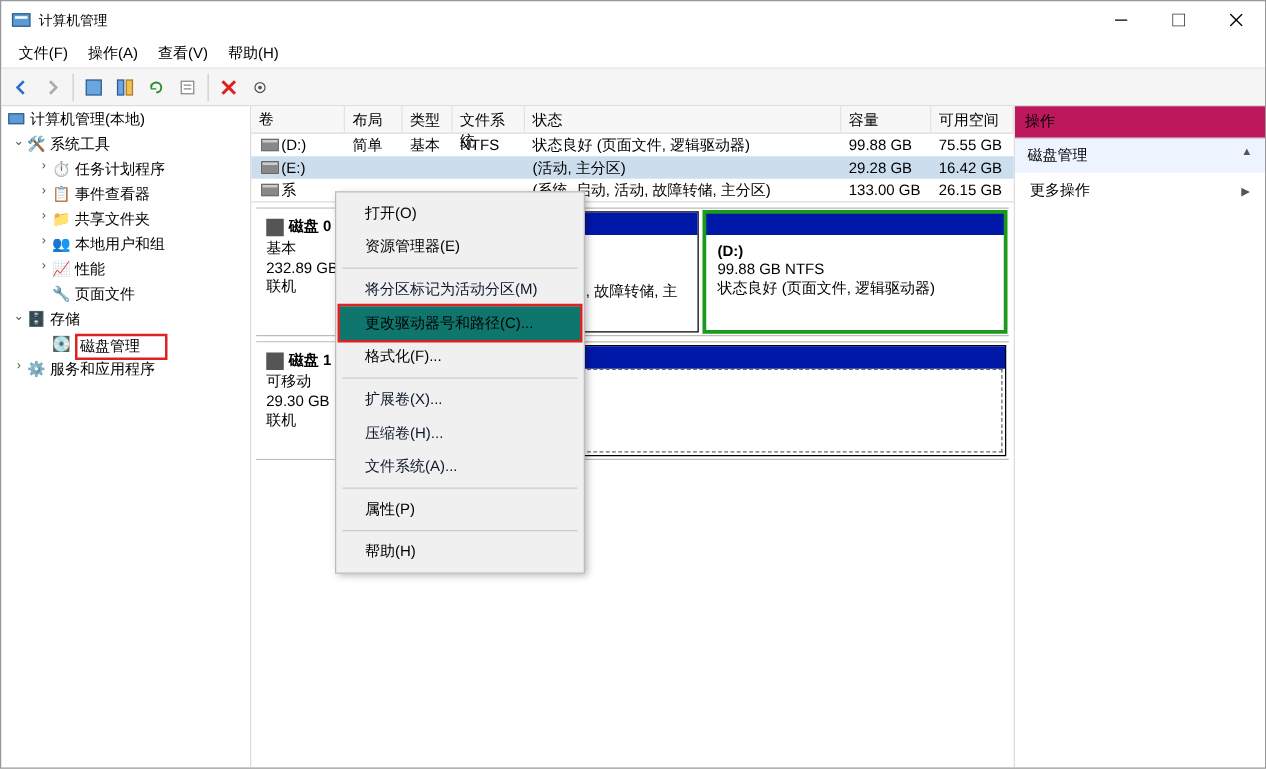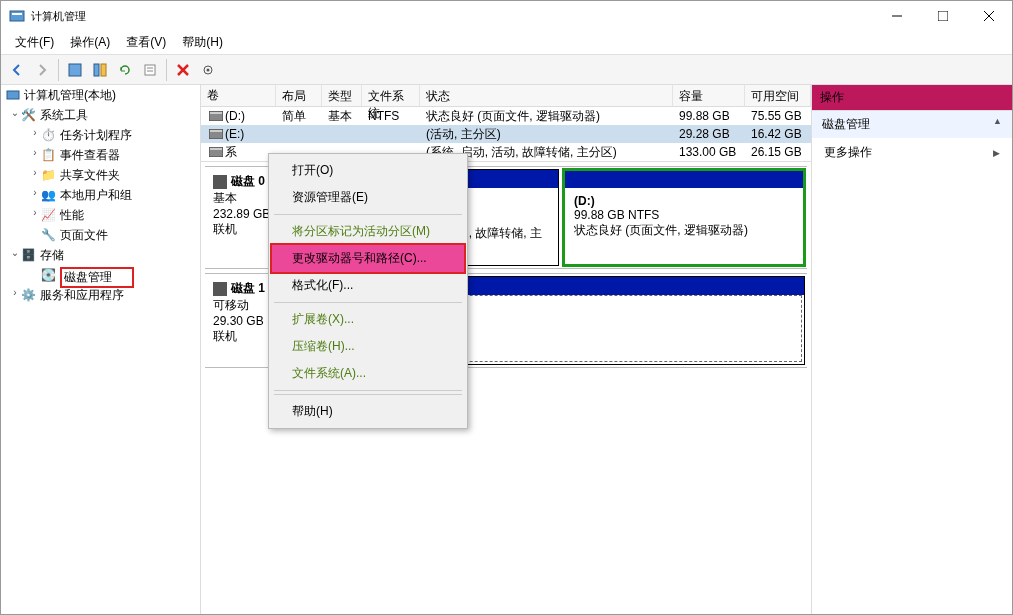--- a/index.html
+++ b/index.html
@@ -31,22 +31,22 @@
 .vhdr div { border-right: 1px solid #e3e3e3; padding: 3px 6px; }
 .vrow { display: flex; height: 18px; align-items: center; }
 .vrow div { padding: 1px 6px; white-space: nowrap; overflow: hidden; }
 .vrow .vic { width: 16px;height:16px;padding:0;display:flex;align-items:center;margin-left:2px;}
 .vrow.sel { background: #cde; }
 .c-vol{width:75px;display:flex;align-items:center}
 .c-lay{width:46px}.c-typ{width:40px}.c-fs{width:58px}.c-st{flex:1}.c-cap{width:72px;}.c-free{width:66px;text-align:left}
 
 .ctxmenu { position: absolute; left: 268px; top: 153px; width: 200px; background: #f0f0f0; border: 1px solid #bbb; box-shadow: 2px 2px 6px rgba(0,0,0,.3); padding: 3px; z-index: 100; }
 .ctxitem { padding: 5px 20px; }
-.ctxitem.disabled { color: #4d7c0f; }
-.ctxitem.sel { background: #ec4899; outline: 2px solid #d22; outline-offset: 0; }
+.ctxitem.disabled { color: #0f172a; }
+.ctxitem.sel { background: #0f766e; outline: 2px solid #d22; outline-offset: 0; }
 .ctxsep { height: 1px; background: #ccc; margin: 3px 2px; }
 
 .disks { flex: 1; overflow: auto; }
 .diskrow { display:flex; margin: 4px; border-top:1px solid #bbb;border-bottom:1px solid #bbb; min-height:95px;}
 .diskhdr { width: 110px; border-right:1px solid #bbb; padding:6px 8px; background:#fff;}
 .diskhdr .dh-ic{width:14px;height:14px;background:#555;display:inline-block;margin-right:4px;vertical-align:middle;}
 .parts { flex:1; display:flex; }
 .partcell { border:1px solid #000; margin:2px; flex:1; position:relative; }
 .partcell .phdr { height:18px; background:#0018a8; }
 .partcell .pbody { padding:6px 10px; }
@@ -337,15 +337,16 @@
   <div class="ctxitem">资源管理器(E)</div>
   <div class="ctxsep"></div>
   <div class="ctxitem disabled">将分区标记为活动分区(M)</div>
   <div class="ctxitem sel">更改驱动器号和路径(C)...</div>
   <div class="ctxitem">格式化(F)...</div>
   <div class="ctxsep"></div>
   <div class="ctxitem disabled">扩展卷(X)...</div>
   <div class="ctxitem disabled">压缩卷(H)...</div>
   <div class="ctxitem disabled">文件系统(A)...</div>
   <div class="ctxsep"></div>
+  <div class="ctxitem">属性(P)</div>
   <div class="ctxsep"></div>
   <div class="ctxitem">帮助(H)</div>
 </div>
 
 </body></html>

